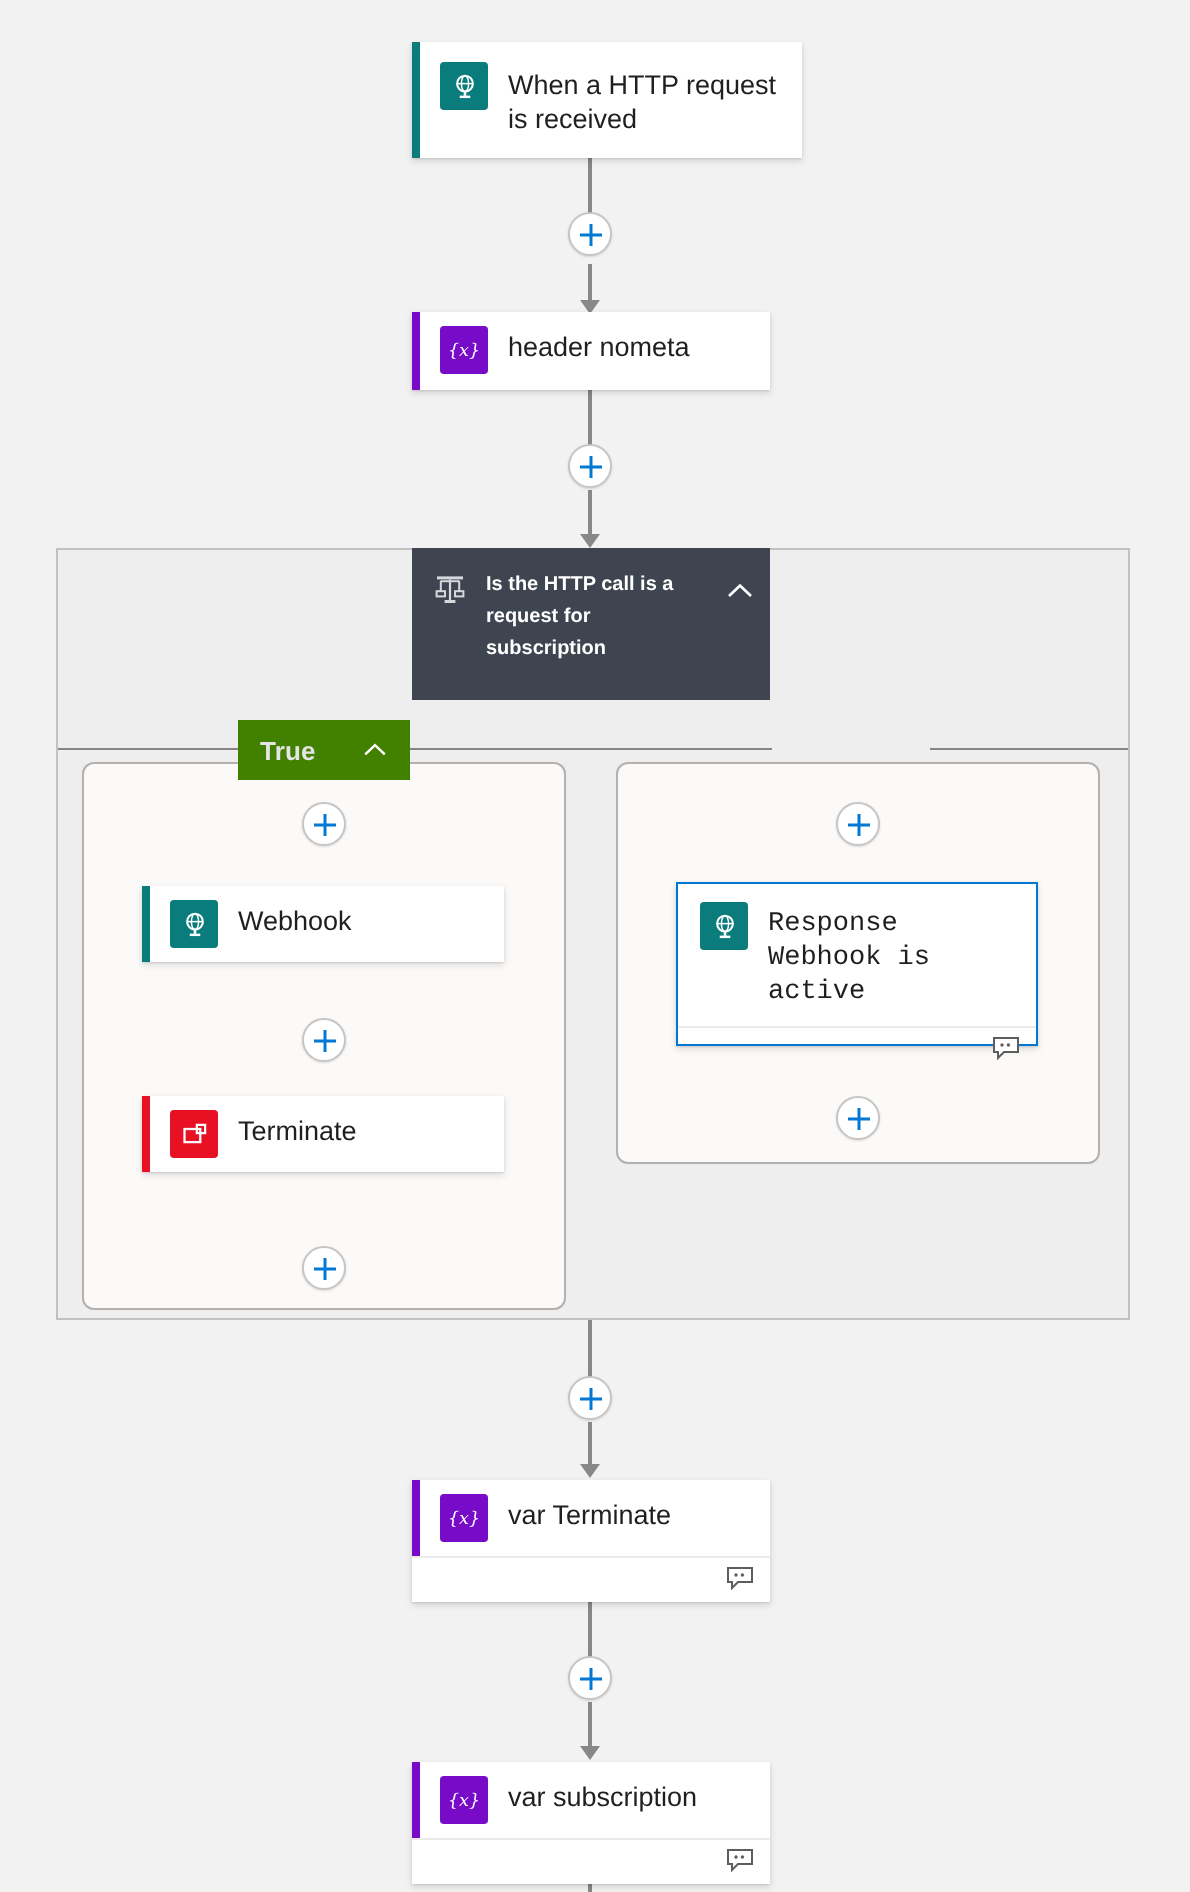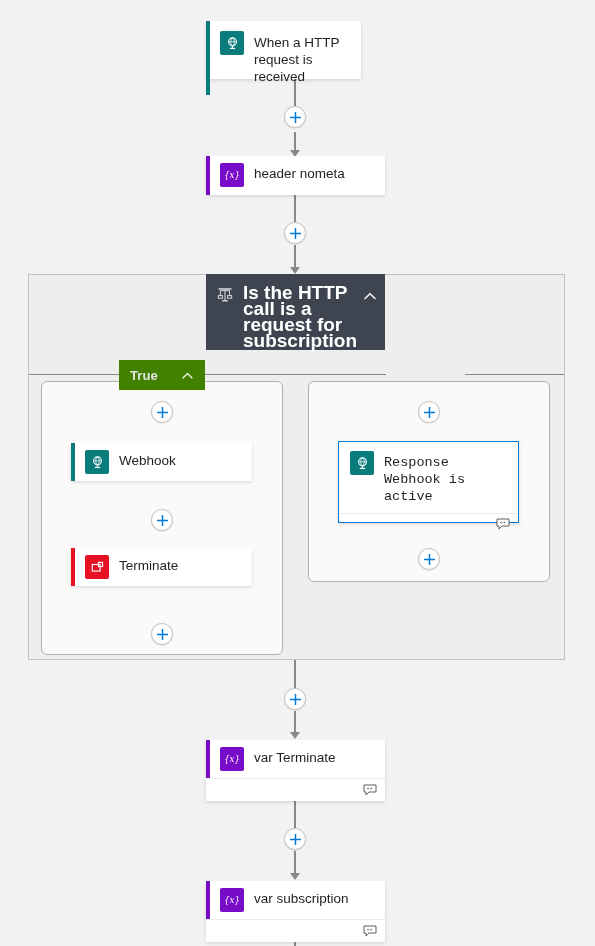--- a/index.html
+++ b/index.html
@@ -109,21 +109,21 @@
     position: absolute;
     background: #3f4550;
     display: flex;
     align-items: flex-start;
     padding: 11px 8px 12px 10px;
     z-index: 5;
     cursor: pointer;
   }
   .cond-icon { width: 18px; height: 18px; flex: 0 0 auto; margin-top: 1px; margin-right: 9px; }
   .cond-title {
-    font-size: 19px;
+    font-size: 10px;
     font-weight: bold;
     line-height: 16px;
     color: #ffffff;
     flex: 1 1 auto;
   }
   .chev { flex: 0 0 auto; margin-left: 6px; margin-top: 2px; }
 
   
   .branch-label {
     position: absolute;
@@ -176,21 +176,21 @@
   <div class="conn" style="left:294px; top:851px; height:24px;"></div>
   <div class="arrowhead" style="left:290px; top:873px;"></div>
 
   <div class="conn" style="left:294px; top:941px; height:5px;"></div>
 
   <div class="scope-box" style="left:28px; top:274px; width:537px; height:386px;"></div>
 
   <div class="branch-box" style="left:41px; top:381px; width:242px; height:274px;"></div>
   <div class="branch-box" style="left:308px; top:381px; width:242px; height:201px;"></div>
 
-  <div class="card" style="left:206px; top:21px; width:155px; height:58px;align-items:flex-end;">
+  <div class="card" style="left:206px; top:21px; width:195px; height:58px;align-items:flex-end;">
     <div class="card-top">
       <div class="accent" style="background:#0b7c7c;"></div>
       <div class="card-icon" style="background:#0b7c7c;">
         <svg width="15" height="15" viewBox="0 0 16 16" aria-hidden="true">
           <circle cx="8" cy="6.2" r="4.2" fill="none" stroke="#ffffff" stroke-width="1.1"></circle>
           <ellipse cx="8" cy="6.2" rx="1.9" ry="4.2" fill="none" stroke="#ffffff" stroke-width=".8"></ellipse>
           <line x1="3.9" y1="6.2" x2="12.1" y2="6.2" stroke="#ffffff" stroke-width=".8"></line>
           <rect x="7.3" y="10.2" width="1.4" height="2.5" fill="#ffffff"></rect>
           <rect x="5.2" y="12.6" width="5.6" height="1.3" fill="#ffffff"></rect>
         </svg>

